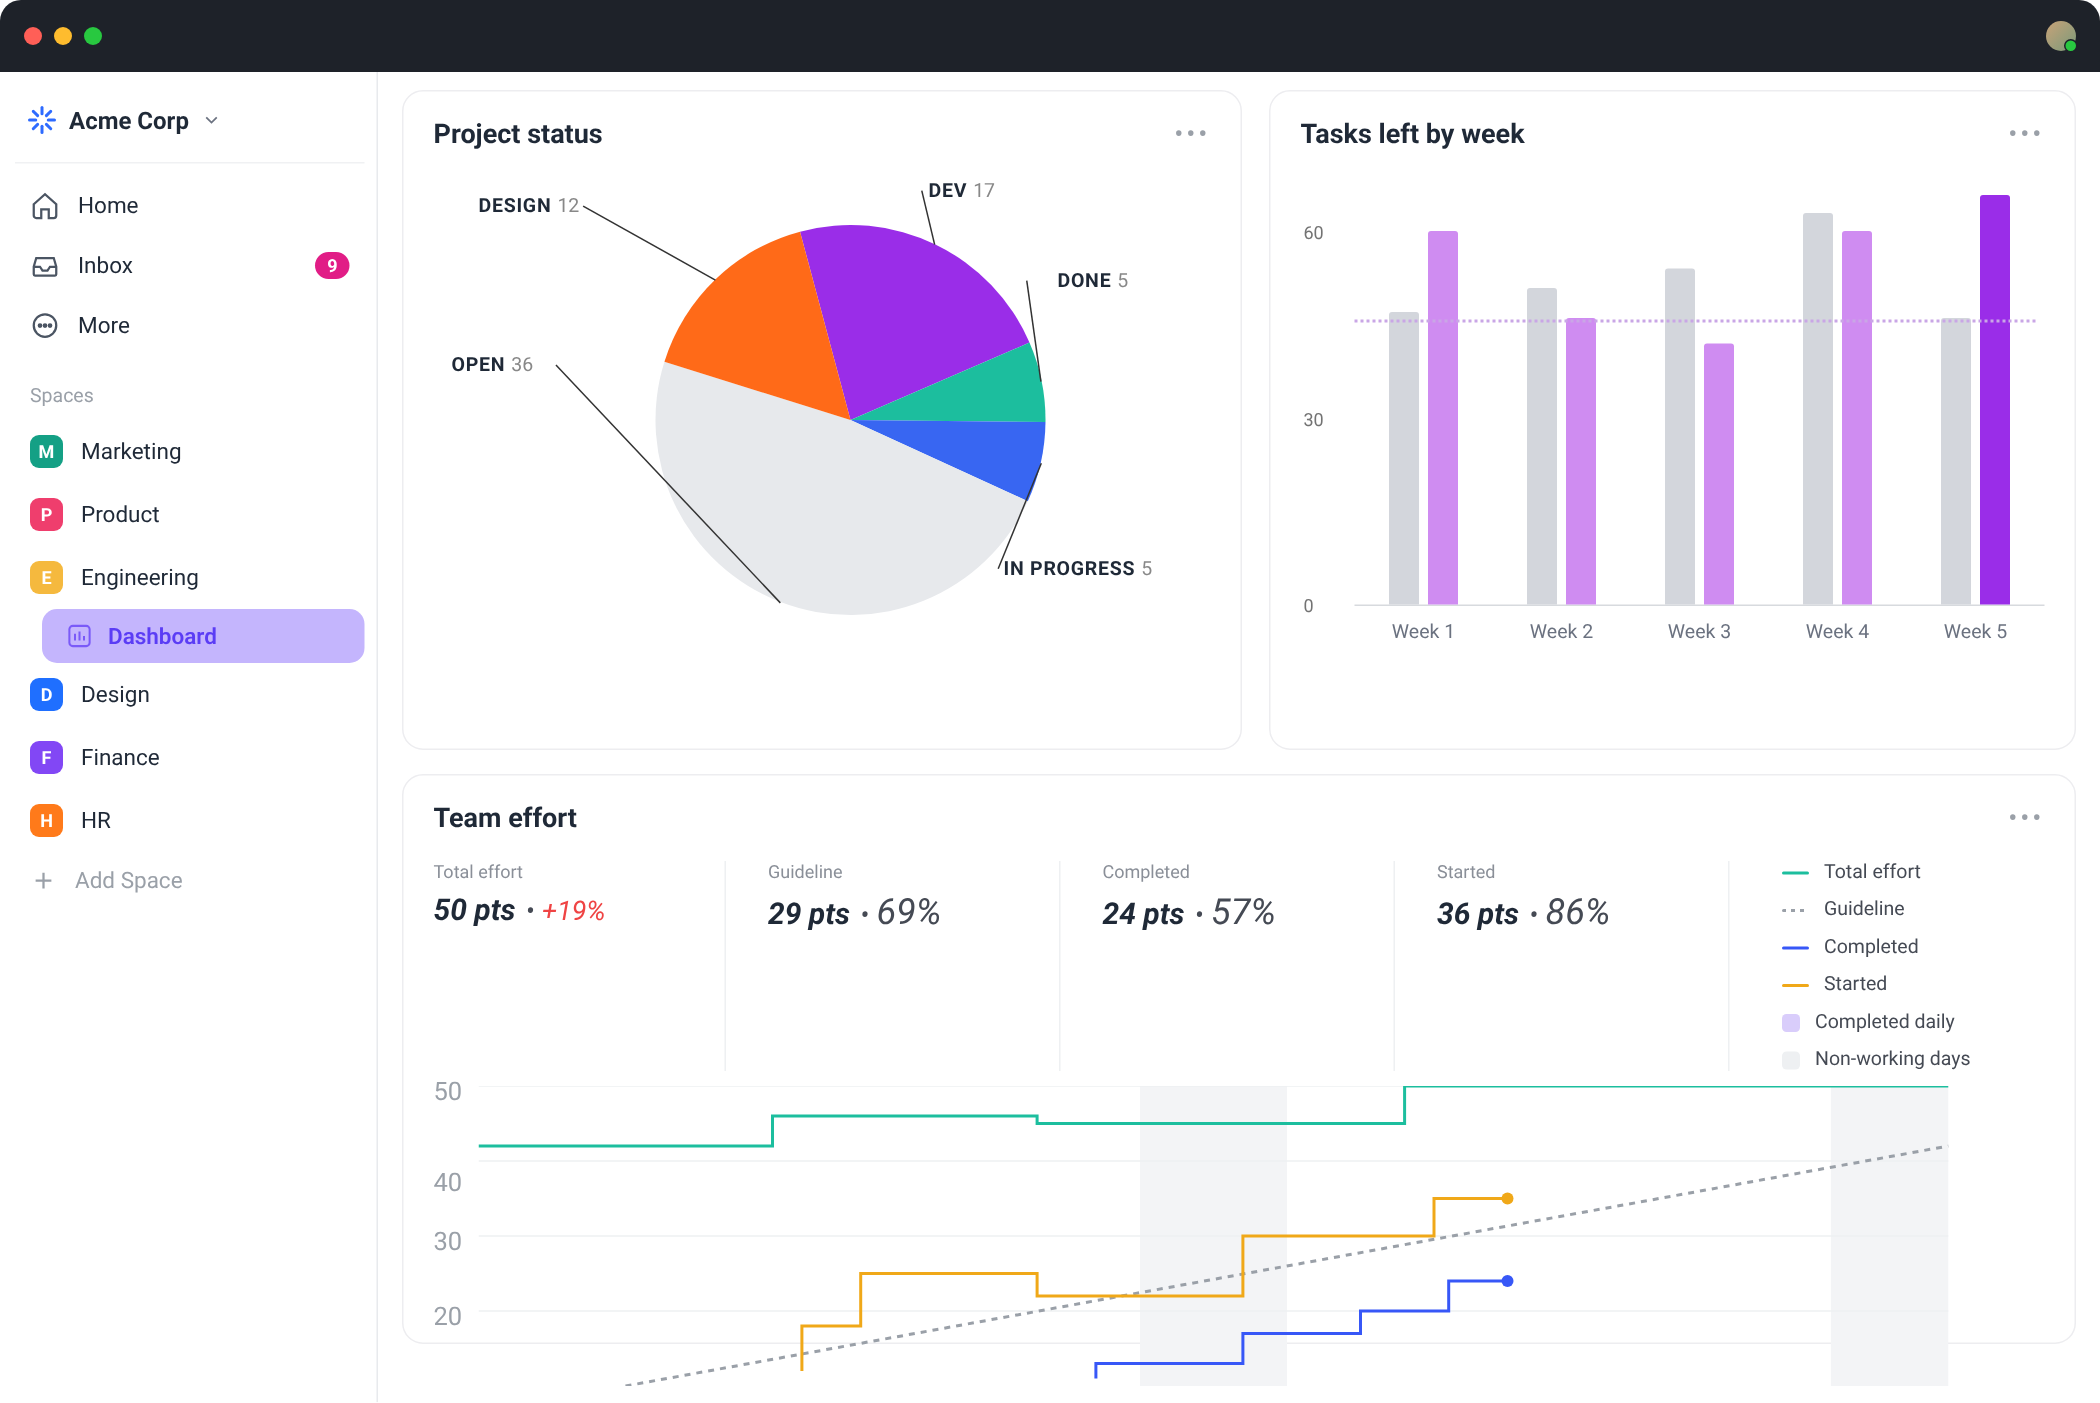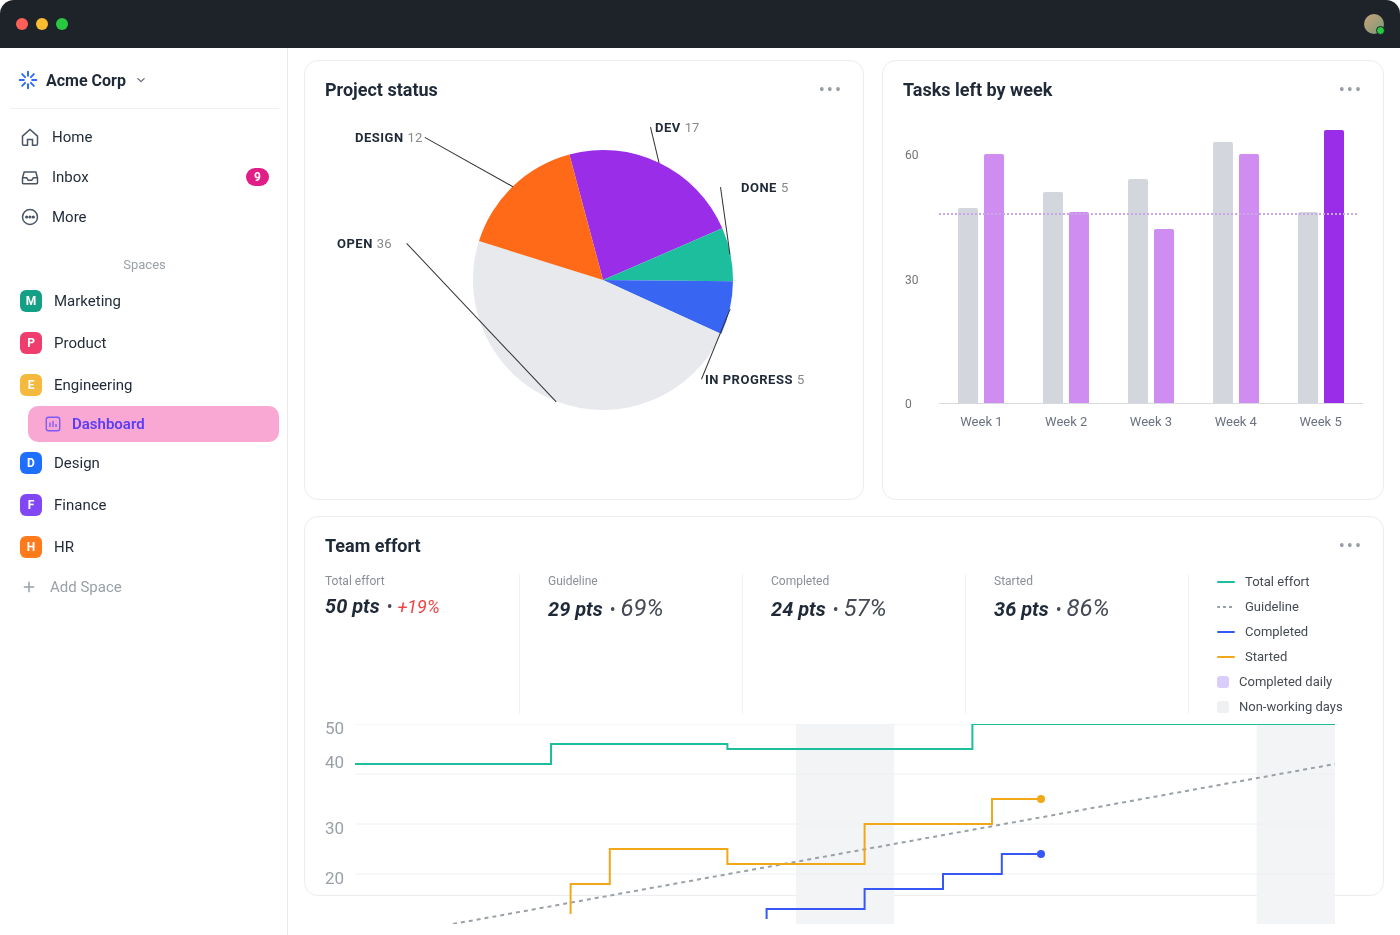--- a/index.html
+++ b/index.html
@@ -15,33 +15,33 @@
   padding: 0 16px; justify-content: space-between;
 }
 .tldots { display: flex; gap: 8px; }
 .tldots span { width: 12px; height: 12px; border-radius: 50%; display: inline-block; }
 .tldots .r { background:#ff5f57; } .tldots .y { background:#febc2e; } .tldots .g { background:#28c840; }
 .avatar { width: 20px; height: 20px; border-radius: 50%; background: linear-gradient(135deg,#c8a278,#7a9a7a); position:relative; }
 .avatar::after { content:""; position:absolute; right:-1px; bottom:-1px; width:7px; height:7px; border-radius:50%; background:#28c840; border:1.5px solid #1e2229; }
 
 .body { display: flex; height: calc(935px - 48px); }
 .sidebar {
-  width: 288px; border-right: 1px solid #e8eaed; padding: 14px 8px 0 10px; text-align: center;
+  width: 252px; border-right: 1px solid #e8eaed; padding: 14px 8px 0 10px;
 }
 .ws-switch { display:flex; align-items:center; gap:8px; padding:8px 8px 14px; font-weight:700; font-size:16px; cursor:pointer; }
 .ws-switch svg.logo { width:20px; height:20px; }
 .ws-switch .chev { width:14px; height:14px; stroke:#6b7280; }
 .sidebar hr { border:none; border-top:1px solid #f0f1f3; margin:4px 0 8px; }
 .sb-item { display:flex; align-items:center; gap:12px; padding:10px 10px; border-radius:8px; font-size:15px; cursor:pointer; color:#1f2937; }
 .sb-item .icon { width:20px; height:20px; stroke:#4b5563; stroke-width:1.8; fill:none; }
 .badge { margin-left:auto; background:#e11d86; color:#fff; font-size:12px; font-weight:700; border-radius:10px; padding:2px 8px; }
 .sb-section-label { font-size:13px; color:#9aa0a8; padding:20px 10px 8px; }
 .space-item .chip { width:22px; height:22px; border-radius:6px; display:inline-flex; align-items:center; justify-content:center; font-size:12px; font-weight:700; color:#fff; }
 .sub-item { margin-left:18px; display:flex; align-items:center; gap:10px; padding:9px 12px; border-radius:10px; font-size:15px; cursor:pointer; }
-.sub-item.active { background:#f9a8d4; color:#5b3df5; font-weight:600;padding-left:16px; }
+.sub-item.active { background:#c4b5fd; color:#5b3df5; font-weight:600;padding-left:16px; }
 .sub-item .icon { width:18px; height:18px; stroke:#7a5af8; stroke-width:1.8; fill:none; }
 .add-space { color:#9aa0a8; }
 .add-space .plus { width:18px; height:18px; stroke:#9aa0a8; stroke-width:2; }
 
 .main { flex:1; padding:12px 16px 0 16px; overflow:hidden; }
 .row { display:flex; gap:18px;text-align:center; }
 .card { background:#fff; border:1px solid #ededf0; border-radius:14px; padding:18px 20px 10px; }
 .card-hd { display:flex; align-items:center; justify-content:space-between; }
 .card-hd h2 { font-size:18px; font-weight:700; }
 .dots { color:#9aa0a8; font-size:18px; letter-spacing:2px; cursor:pointer; }
@@ -283,21 +283,21 @@
               <div class="lg"><span class="sw" style="background:repeating-linear-gradient(90deg,#9aa0a8 0 3px,transparent 3px 6px)"></span>Guideline</div>
               <div class="lg"><span class="sw" style="background:#3757f7"></span>Completed</div>
               <div class="lg"><span class="sw" style="background:#f0a818"></span>Started</div>
               <div class="lg"><span class="sq" style="background:#d9cdfb"></span>Completed daily</div>
               <div class="lg"><span class="sq" style="background:#eef0f2"></span>Non-working days</div>
             </div>
           </div>
         <div class="line-chart" id="line-chart">
             <div class="ytick" style="top: 144px;">20</div>
             <div class="ytick" style="top: 94px;">30</div>
-            <div class="ytick" style="top: 28px;">40</div>
+            <div class="ytick" style="top: 55px;">40</div>
             <div class="ytick" style="top: -6px;">50</div>
             <svg width="980" height="200">
               <rect x="441" y="0" width="98" height="200" fill="#f3f4f6"></rect>
               <rect x="901.6" y="0" width="78.39999999999998" height="200" fill="#f3f4f6"></rect>
               <line x1="0" x2="980" y1="150" y2="150" stroke="#eef0f2"></line>
               <line x1="0" x2="980" y1="100" y2="100" stroke="#eef0f2"></line>
               <line x1="0" x2="980" y1="50" y2="50" stroke="#eef0f2"></line>
               <line x1="0" x2="980" y1="0" y2="0" stroke="#eef0f2"></line>
               <polyline points="0,40 196,40 196,20 372.4,20 372.4,25 617.4,25 617.4,0 980,0" fill="none" stroke="#1cbe9e" stroke-width="2"></polyline>
               <polyline points="98,200 980,40" fill="none" stroke="#9aa0a8" stroke-width="2" stroke-dasharray="4 4"></polyline>

